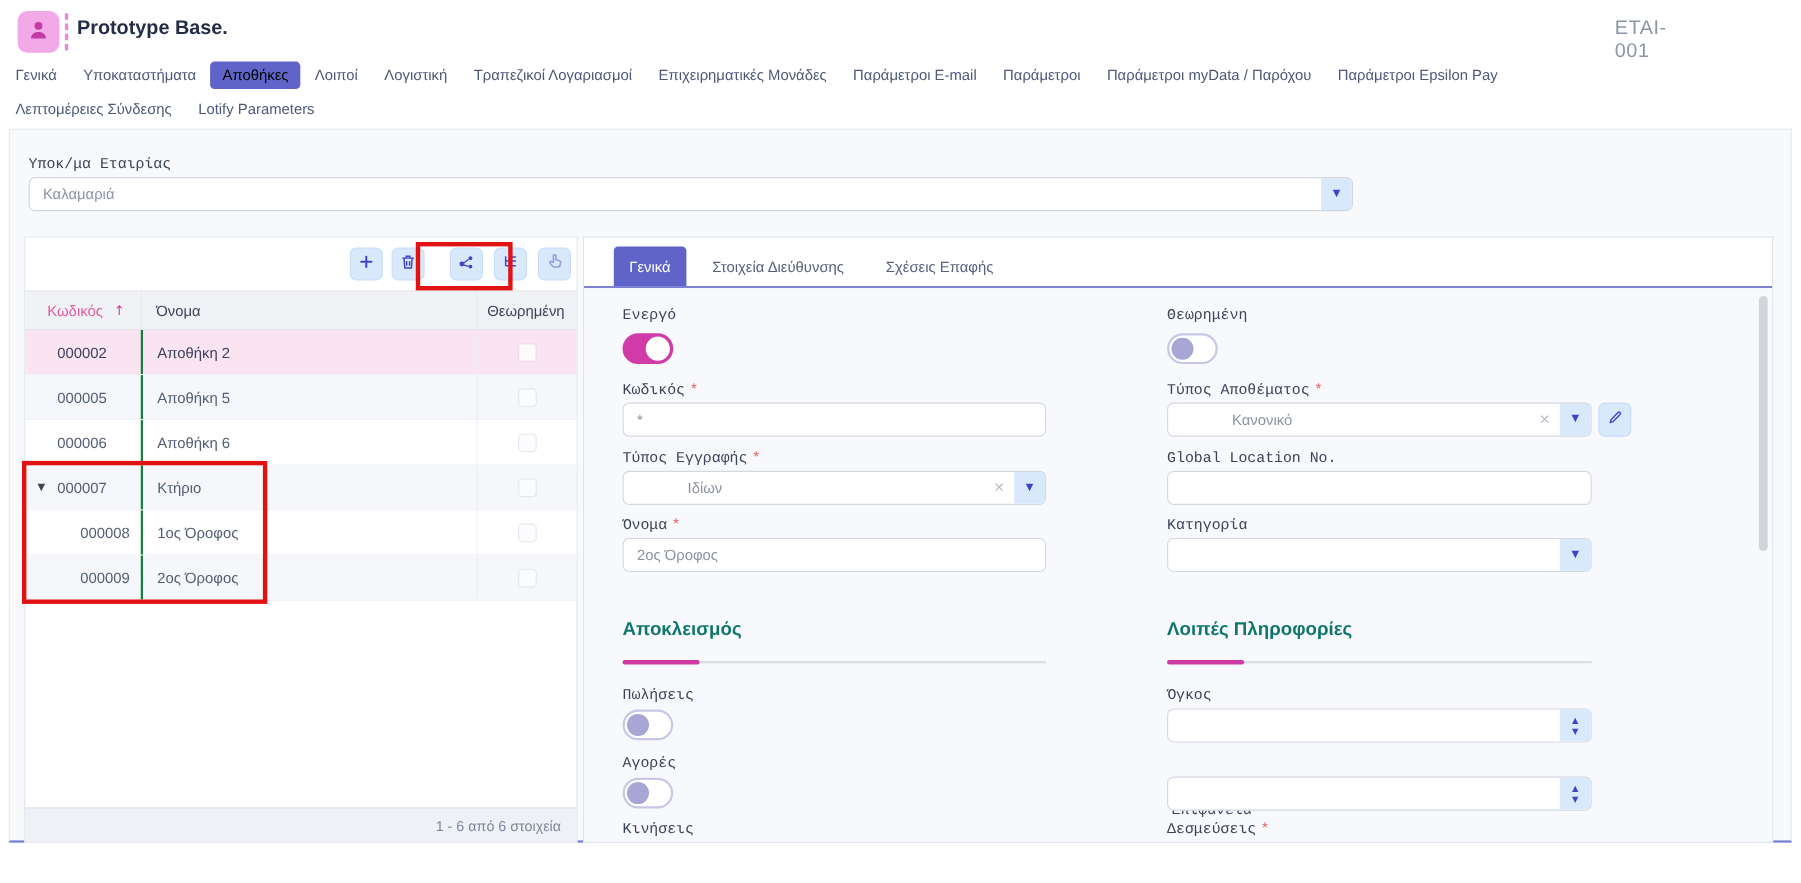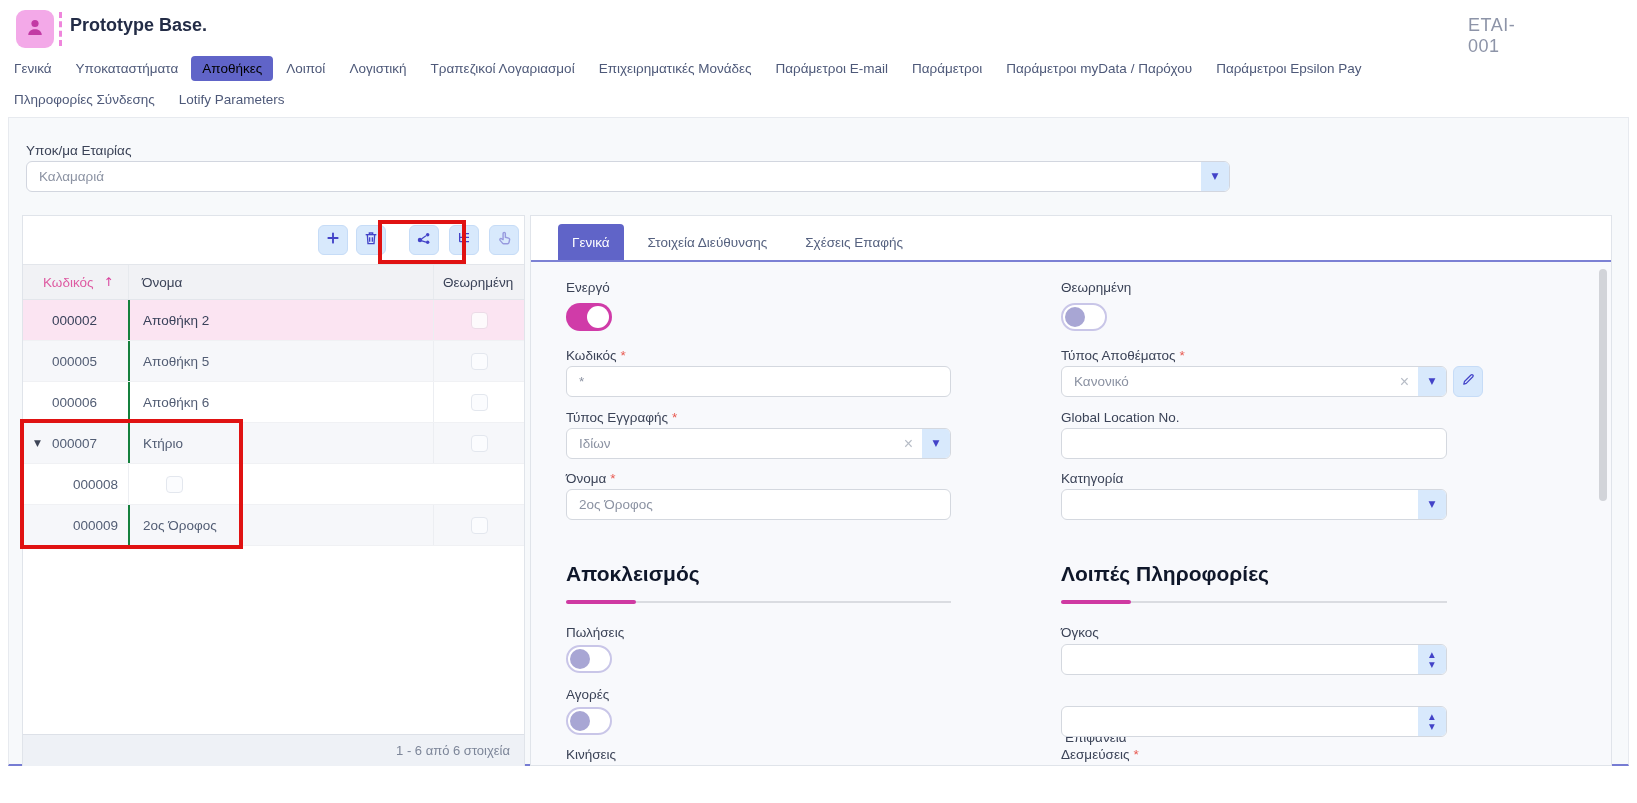--- a/index.html
+++ b/index.html
@@ -81,43 +81,43 @@
   #right-panel { left:530px; top:215px; width:1082px; height:551px; background:#fff;
     border:1px solid #e0e4ea; }
   #dtabs { position:absolute; left:27px; top:8px; display:flex; gap:10px; height:36px; }
   .dtab { display:flex; align-items:center; padding:0 14px; font-size:13.5px; color:#55617f;
     border-radius:4px 4px 0 0; }
   .dtab.active { background:#6064c8; color:#fff; }
   #dtab-sep { position:absolute; left:0; top:44px; width:100%; border-top:2px solid #7c81d4; }
   #dcontent { position:absolute; left:0; top:46px; width:1080px; height:503px;
     background:#f8f9fc; overflow:hidden; }
 
-  .flabel { position:absolute; font-size:13.5px; color:#3b4357; white-space:nowrap; }
+  .flabel { position:absolute; font-size:13.5px; color:#3b4357; white-space:nowrap;font-family:Liberation Mono, monospace; }
   .req { color:#e8584f; margin-left:4px; }
   .finput { position:absolute; height:31px; background:#fff; border:1px solid #d4d8df;
     border-radius:6px; display:flex; align-items:center; padding:0 12px; font-size:13.5px; color:#8b92a2; }
   .fwrap { position:absolute; height:31px; display:flex; border:1px solid #d4d8df;
-    border-radius:6px; background:#fff; overflow:hidden; }
+    border-radius:6px; background:#fff; overflow:hidden;padding-left:46px; }
   .fwrap .fv { flex:1; display:flex; align-items:center; padding:0 12px; font-size:13.5px; color:#8b92a2; }
   .clear-x { font-size:16px; color:#b6bcc6; margin-right:9px; }
   .spinseg { width:28px; background:#d8e9fc; display:flex; flex-direction:column;
     align-items:center; justify-content:center; gap:3px; }
   .spinseg .tri { font-size:7.5px; }
   .sqbtn { position:absolute; width:30px; height:31px; background:#d8e9fc; border:1px solid #c6dcf7;
     border-radius:6px; display:flex; align-items:center; justify-content:center; }
 
   .toggle { position:absolute; width:46px; height:28px; border-radius:14px; }
   .toggle.on { background:#d03ba8; }
   .toggle.on::after { content:""; position:absolute; right:3px; top:3px; width:22px; height:22px;
     border-radius:50%; background:#fff; }
   .toggle.off { background:#fff; border:2px solid #c9c6e8; }
   .toggle.off::after { content:""; position:absolute; left:2px; top:2px; width:20px; height:20px;
     border-radius:50%; background:#a8a6d4; }
 
-  .sectitle { position:absolute; font-size:21px; font-weight:600; color:#0f172a; }
+  .sectitle { position:absolute; font-size:17px; font-weight:600; color:#0f766e; }
   .secline { position:absolute; width:385px; height:4px; }
   .secline .grayline { position:absolute; left:0; right:0; top:1px; height:2px; background:#dadce1; }
   .secline .pinkseg { position:absolute; left:0; top:0; width:70px; height:4px; background:#cf3aa2; border-radius:2px; }
 
   #vscroll { position:absolute; left:1068px; top:7px; width:8px; height:232px;
     background:#d2d4d9; border-radius:4px; }
 </style>
 </head>
 <body>
 
@@ -142,21 +142,21 @@
       <div class="tab">Λοιποί</div>
       <div class="tab">Λογιστική</div>
       <div class="tab">Τραπεζικοί Λογαριασμοί</div>
       <div class="tab">Επιχειρηματικές Μονάδες</div>
       <div class="tab">Παράμετροι E-mail</div>
       <div class="tab">Παράμετροι</div>
       <div class="tab">Παράμετροι myData / Παρόχου</div>
       <div class="tab">Παράμετροι Epsilon Pay</div>
     </div>
   <div id="nav-row2" class="navrow">
-      <div class="tab">Πληροφορίες Σύνδεσης</div>
+      <div class="tab">Λεπτομέρειες Σύνδεσης</div>
       <div class="tab">Lotify Parameters</div>
     </div>
 
   <div id="card" class="abs"></div>
 
   <div id="company-label" class="abs flabel">Υποκ/μα Εταιρίας</div>
   <div id="company-field" class="abs">
     <div class="val">Καλαμαριά</div>
     <div class="ddseg">
       <span class="tri">▼</span>
@@ -248,20 +248,21 @@
           </div>
           <div class="cell c-name">Κτήριο</div>
           <div class="cell c-appr">
             <div class="checkbox"></div>
           </div>
         </div>
         <div class="trow">
           <div class="cell c-code lvl1">
             <span class="code-text">000008</span>
           </div>
+          <div class="cell c-name">1ος Όροφος</div>
           <div class="cell c-appr">
             <div class="checkbox"></div>
           </div>
         </div>
         <div class="trow alt">
           <div class="cell c-code lvl1">
             <span class="code-text">000009</span>
           </div>
           <div class="cell c-name">2ος Όροφος</div>
           <div class="cell c-appr">

